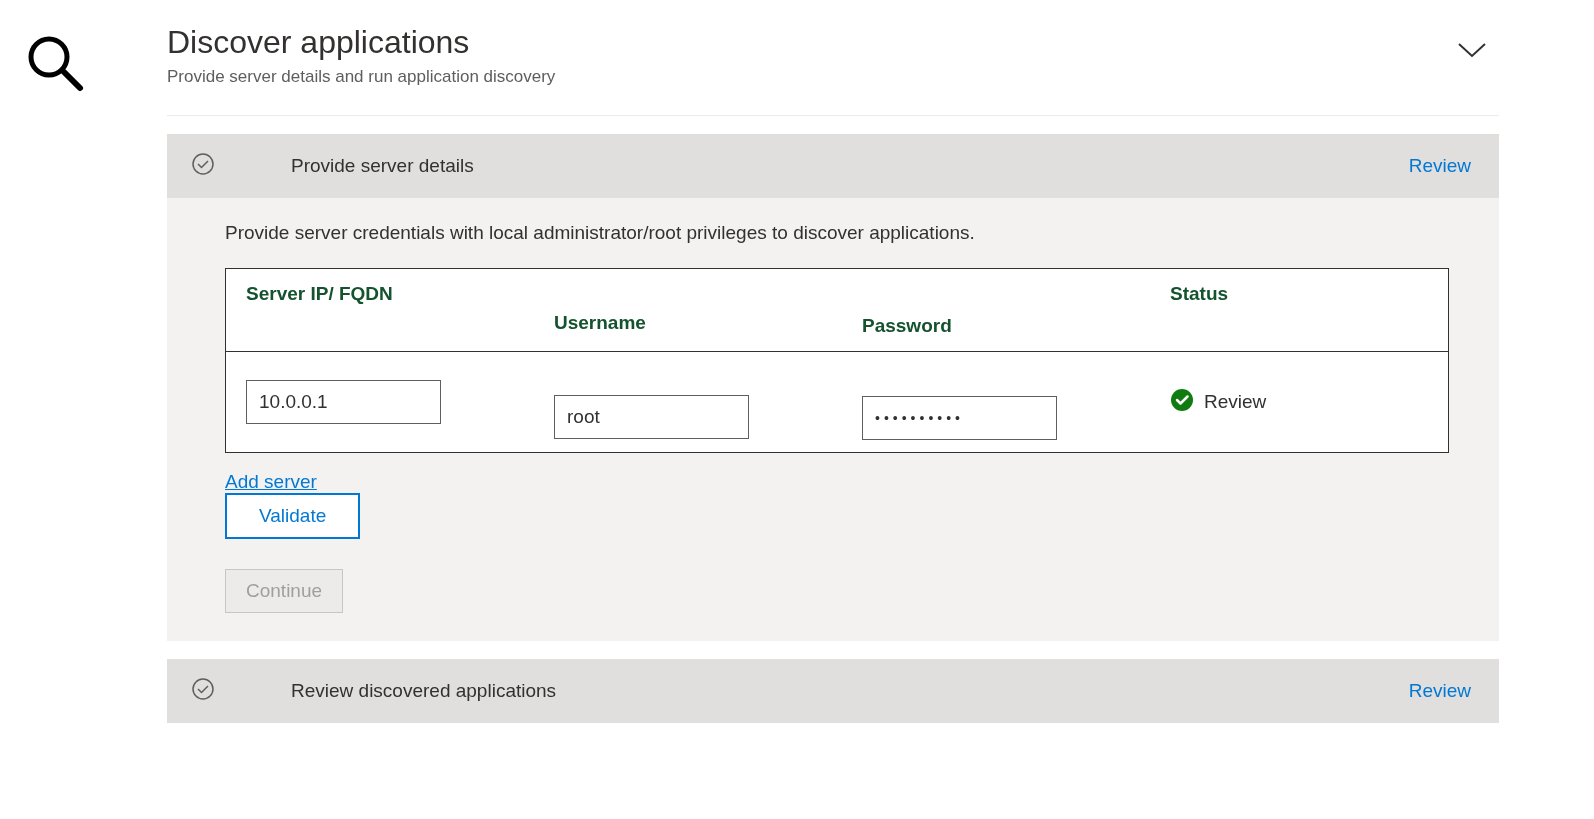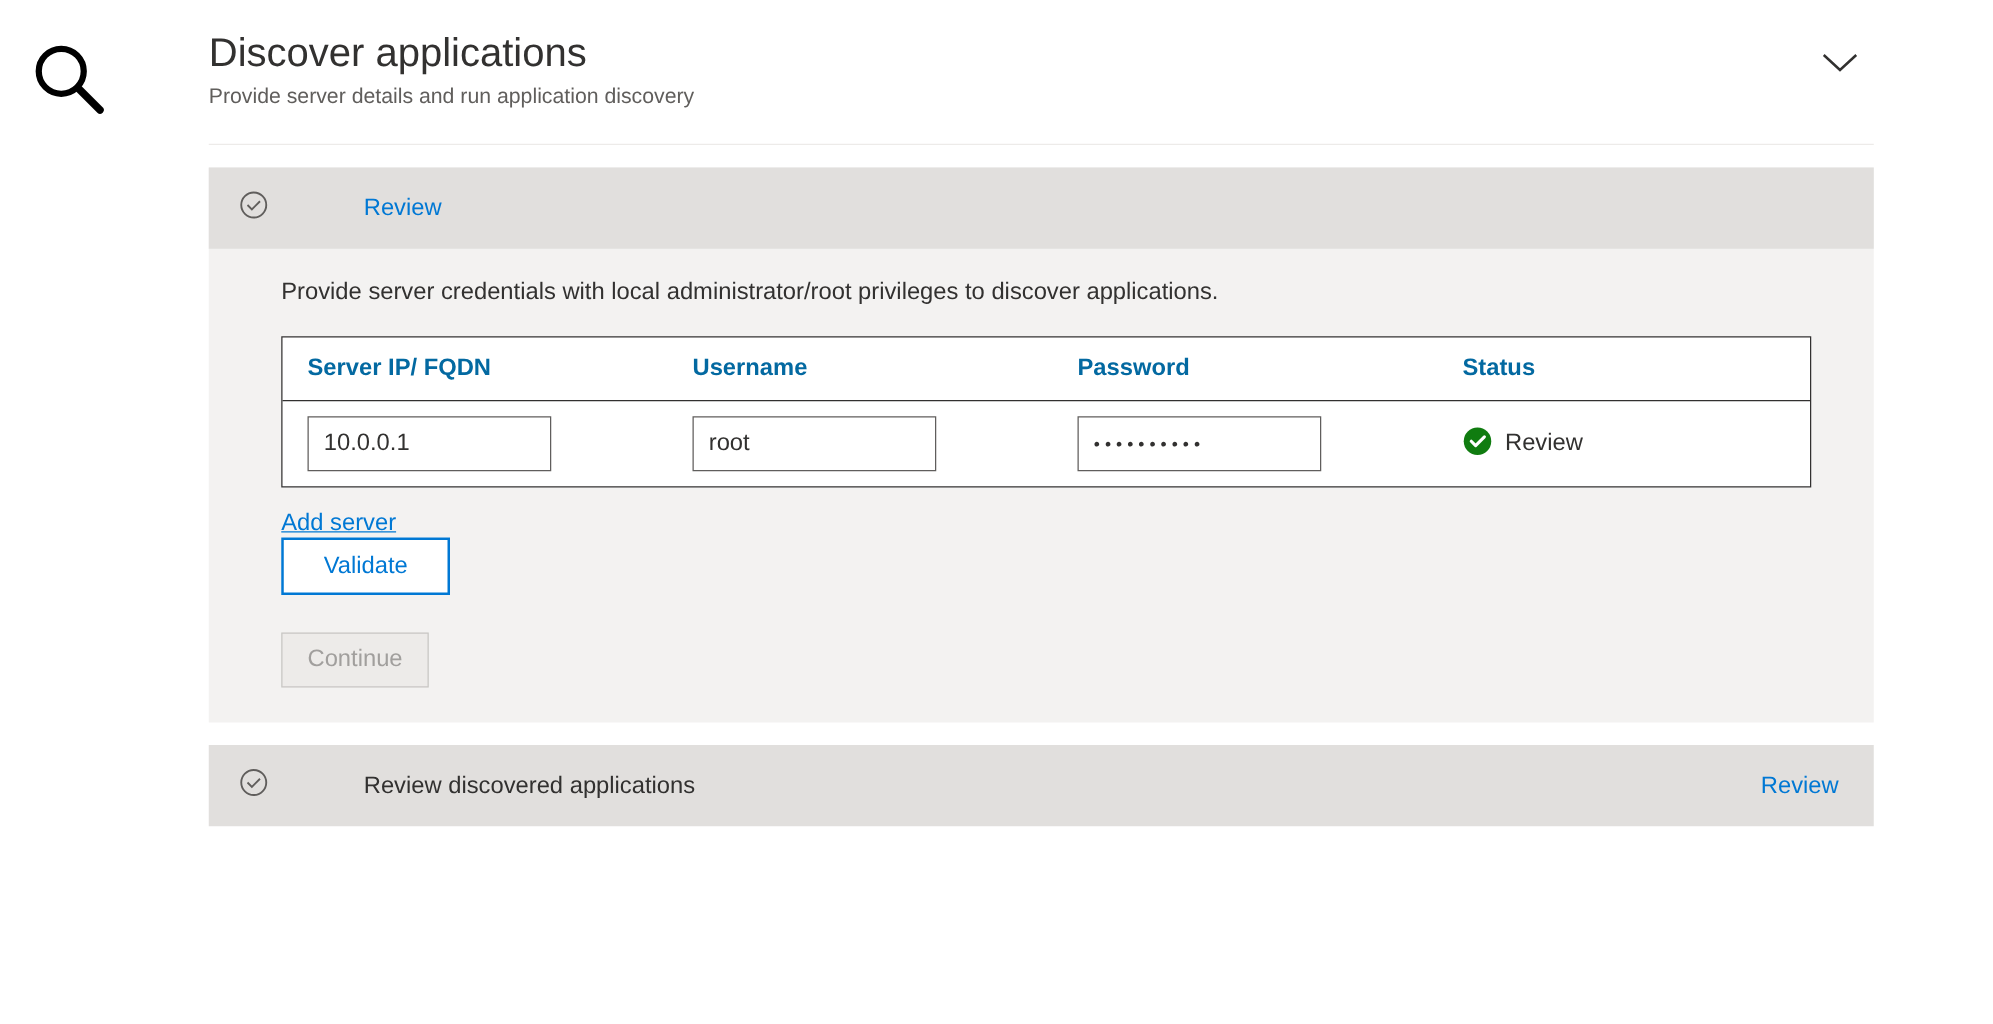--- a/index.html
+++ b/index.html
@@ -98,31 +98,33 @@
     .table-data-row {
       display: flex;
       padding: 12px 20px 12px 20px;
       align-items: center;
     }
     .col-ip {
       width: 308px;
     }
     .col-username {
       width: 308px;
+      margin-top: 29px;
     }
     .col-password {
       width: 308px;
+      margin-top: 32px;
     }
     .col-status {
       flex: 1;
     }
     .th {
       font-size: 19px;
       font-weight: 600;
-      color: #0369a1;
+      color: #14532d;
     }
     .text-input {
       width: 195px;
       height: 44px;
       border: 1px solid #605e5c;
       padding: 0 12px;
       font-size: 19px;
       font-family: inherit;
       color: #323130;
       outline: none;
@@ -202,20 +204,21 @@
     </div>
 
     <div class="section-card">
       <div class="section-header">
         <span class="status-circle-icon">
           <svg width="24" height="24" viewBox="0 0 24 24" fill="none">
             <circle cx="12" cy="12" r="10" stroke="#605e5c" stroke-width="1.5" fill="none"></circle>
             <path d="M7 12 L10.5 15.5 L17 9" stroke="#605e5c" stroke-width="1.5" fill="none"></path>
           </svg>
         </span>
+        <div class="section-title">Provide server details</div>
         <a class="review-link">Review</a>
       </div>
 
       <div class="section-body">
         <p class="instruction-text">Provide server credentials with local administrator/root privileges to discover applications.</p>
 
         <div class="server-table">
           <div class="table-header-row">
             <div class="th col-ip">Server IP/ FQDN</div>
             <div class="th col-username">Username</div>

